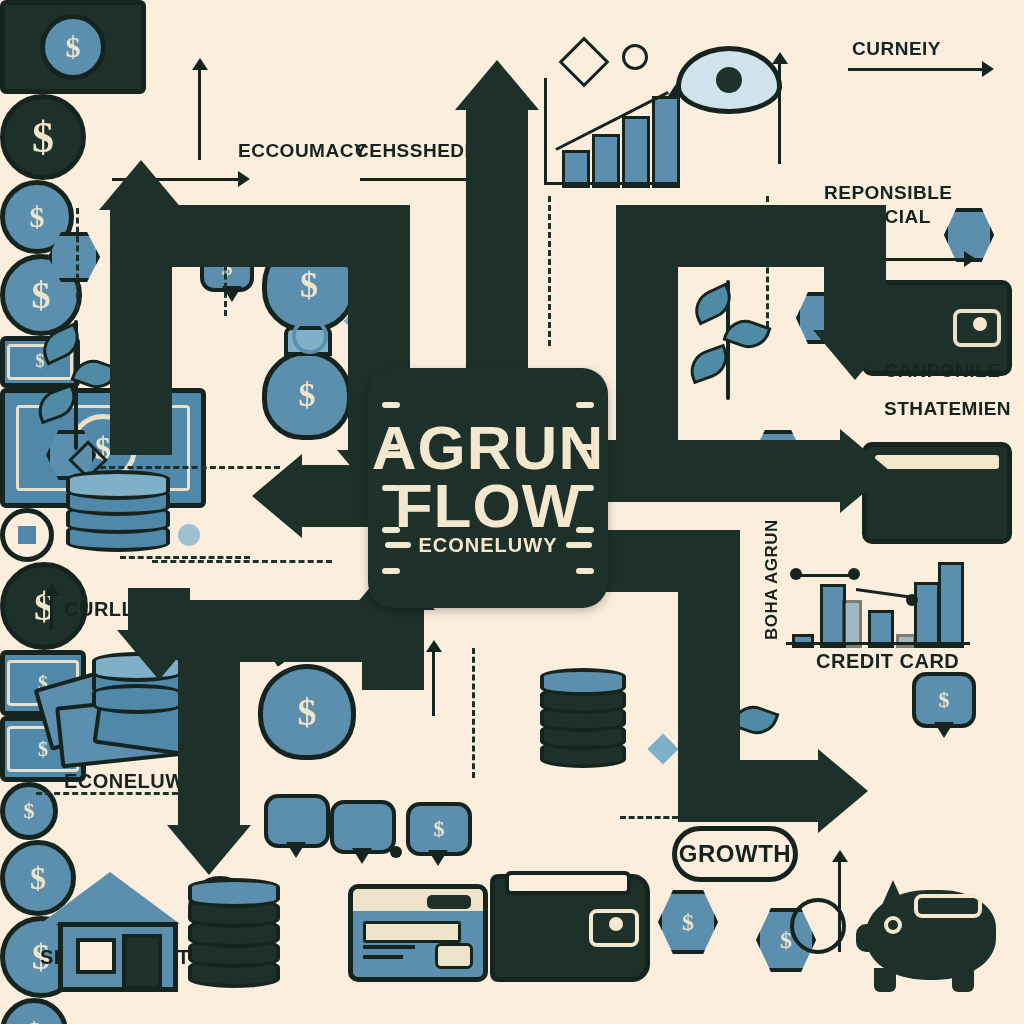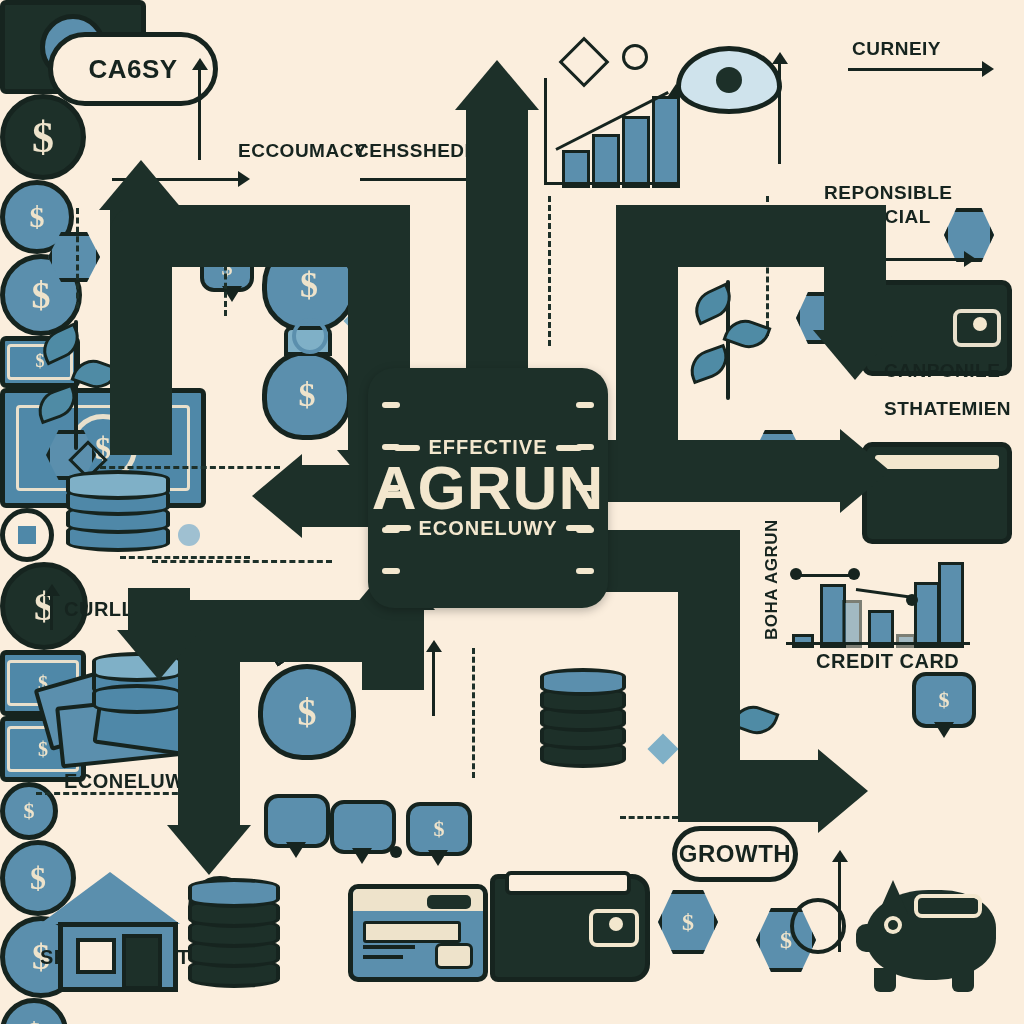--- a/index.html
+++ b/index.html
@@ -163,36 +163,29 @@
         <i></i>
         <i></i>
     </div>
     <div class="ticks right">
       <i></i>
         <i></i>
         <i></i>
         <i></i>
         <i></i>
     </div>
-    <div class="row">
-      <span class="dash"></span>
-      <span class="hub-sm">EFFECTIVE</span>
-      <span class="dash"></span>
-    </div>
     <div class="hub-big">AGRUN</div>
+    <div class="hub-big">FLOW</div>
     <div class="row">
       <span class="dash"></span>
       <span class="hub-sm">ECONELUWY</span>
       <span class="dash"></span>
     </div>
   </div>
 
-  <div class="cloudtag" style="left:48px;top:32px;width:160px;height:64px;">
-    <span class="lbl" style="position:static;font-size:26px;">CA6SY</span>
-  </div>
 
   <div class="note dark" style="left:48px;top:106px;width:136px;height:84px;">
     <div class="inner" style="border:none;">
       <div class="coin" style="position:static;width:56px;height:56px;font-size:30px;">
         <span class="dollar">$</span>
       </div>
     </div>
   </div>
 
   <div class="coin dark" style="left:248px;top:58px;width:76px;height:76px;font-size:44px;">

